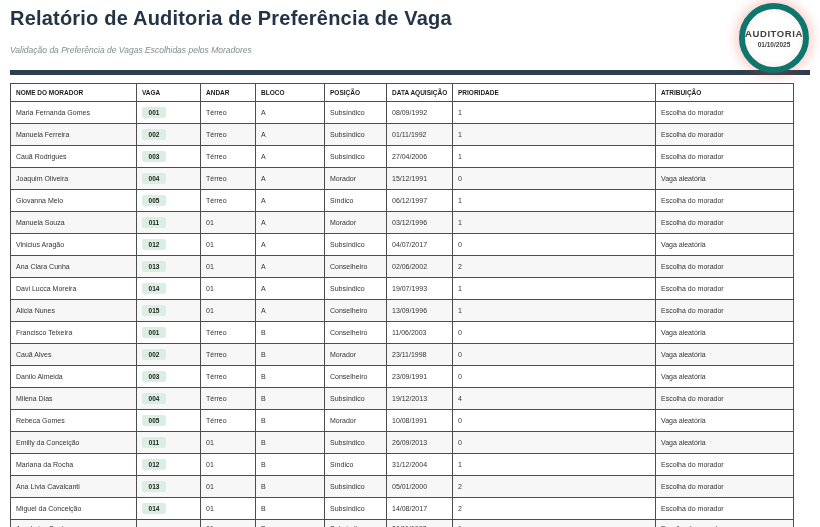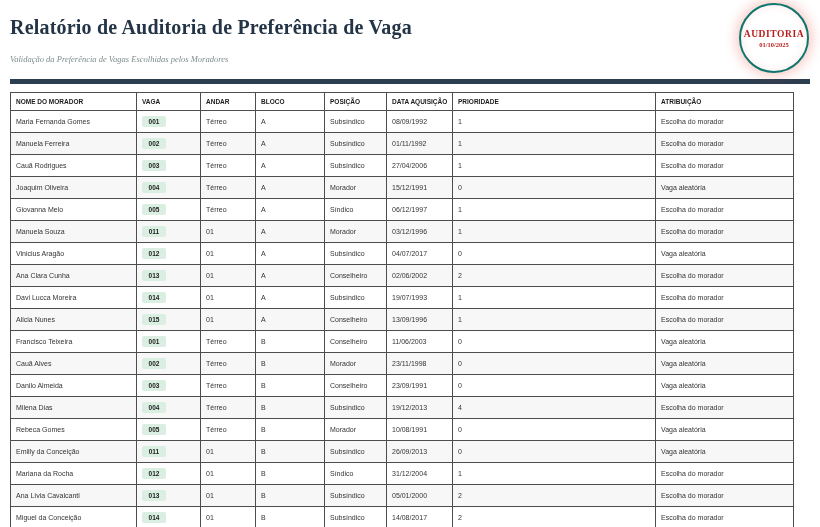--- a/index.html
+++ b/index.html
@@ -1,29 +1,29 @@
 <!DOCTYPE html>
 <html><head>
 <meta charset="utf-8">
 <style>
   * { box-sizing: border-box; margin: 0; padding: 0; }
   html, body { width: 820px; height: 527px; background: #ffffff; overflow: hidden; }
   body { font-family: "Liberation Sans", sans-serif; color: #333; position: relative; }
   .page { width: 820px; height: 527px; padding: 0 10px; position: relative; }
 
   
-  .report-header { position: relative; padding-top: 16px; font-family: Liberation Serif, serif; }
+  .report-header { position: relative; padding-top: 7px; }
   .report-title { font-size: 20px; font-weight: bold; color: #243447; letter-spacing: 0.2px; }
   .report-subtitle { font-size: 8.5px; font-style: italic; color: #7f8c8d; margin-top: 15px; }
 
   
   .stamp { position: absolute; top: 3px; right: 1px; width: 70px; height: 70px;
-           border: 2px solid #0f766e; border-radius: 50%;
+           border: 6px solid #0f766e; border-radius: 50%;
            display: flex; flex-direction: column; align-items: center; justify-content: center;
-           color: #b91c1c; background: #fff;
+           color: #404040; background: #fff;
            box-shadow: 0 0 12px 3px rgba(231,76,60,0.30), inset 0 0 8px rgba(231,76,60,0.12);
            transform: rotate(0deg); }
   .stamp-label { font-size: 9.5px; font-weight: bold; letter-spacing: 0.6px; }
   .stamp-date  { font-size: 6.5px; font-weight: bold; margin-top: 2px; }
 
   
   .top-bar { width: 800px; height: 5px; background: #2c3e50; margin-top: 15px; }
 
   
   table.audit { border-collapse: collapse; table-layout: fixed; width: 783px; margin-top: 8px; }

